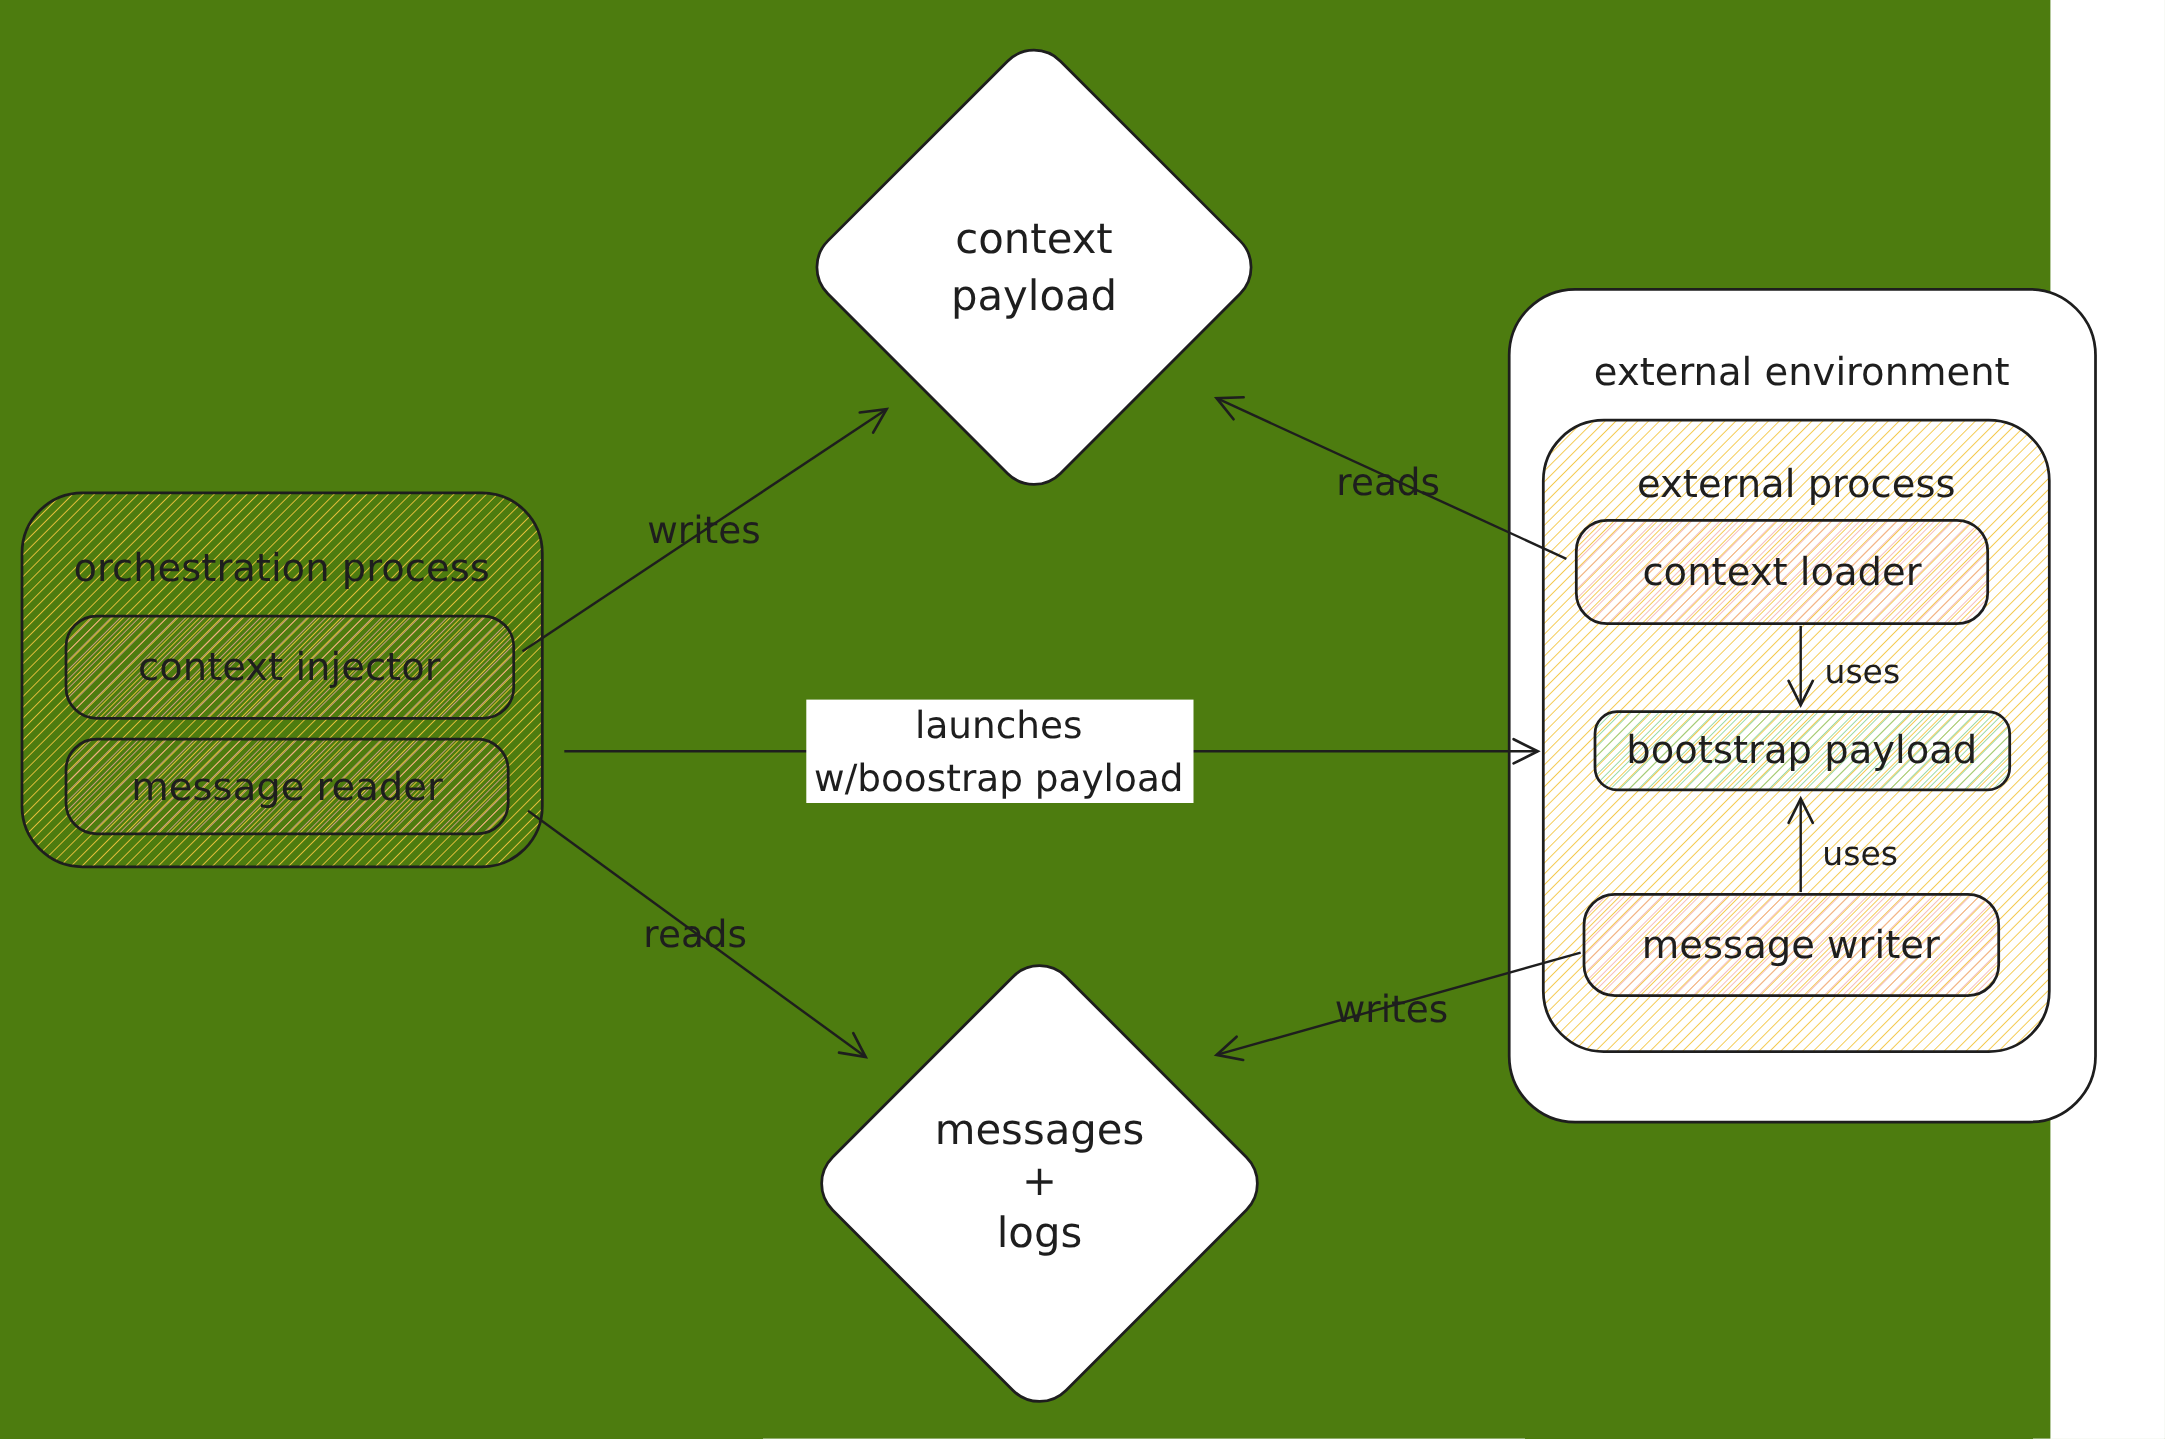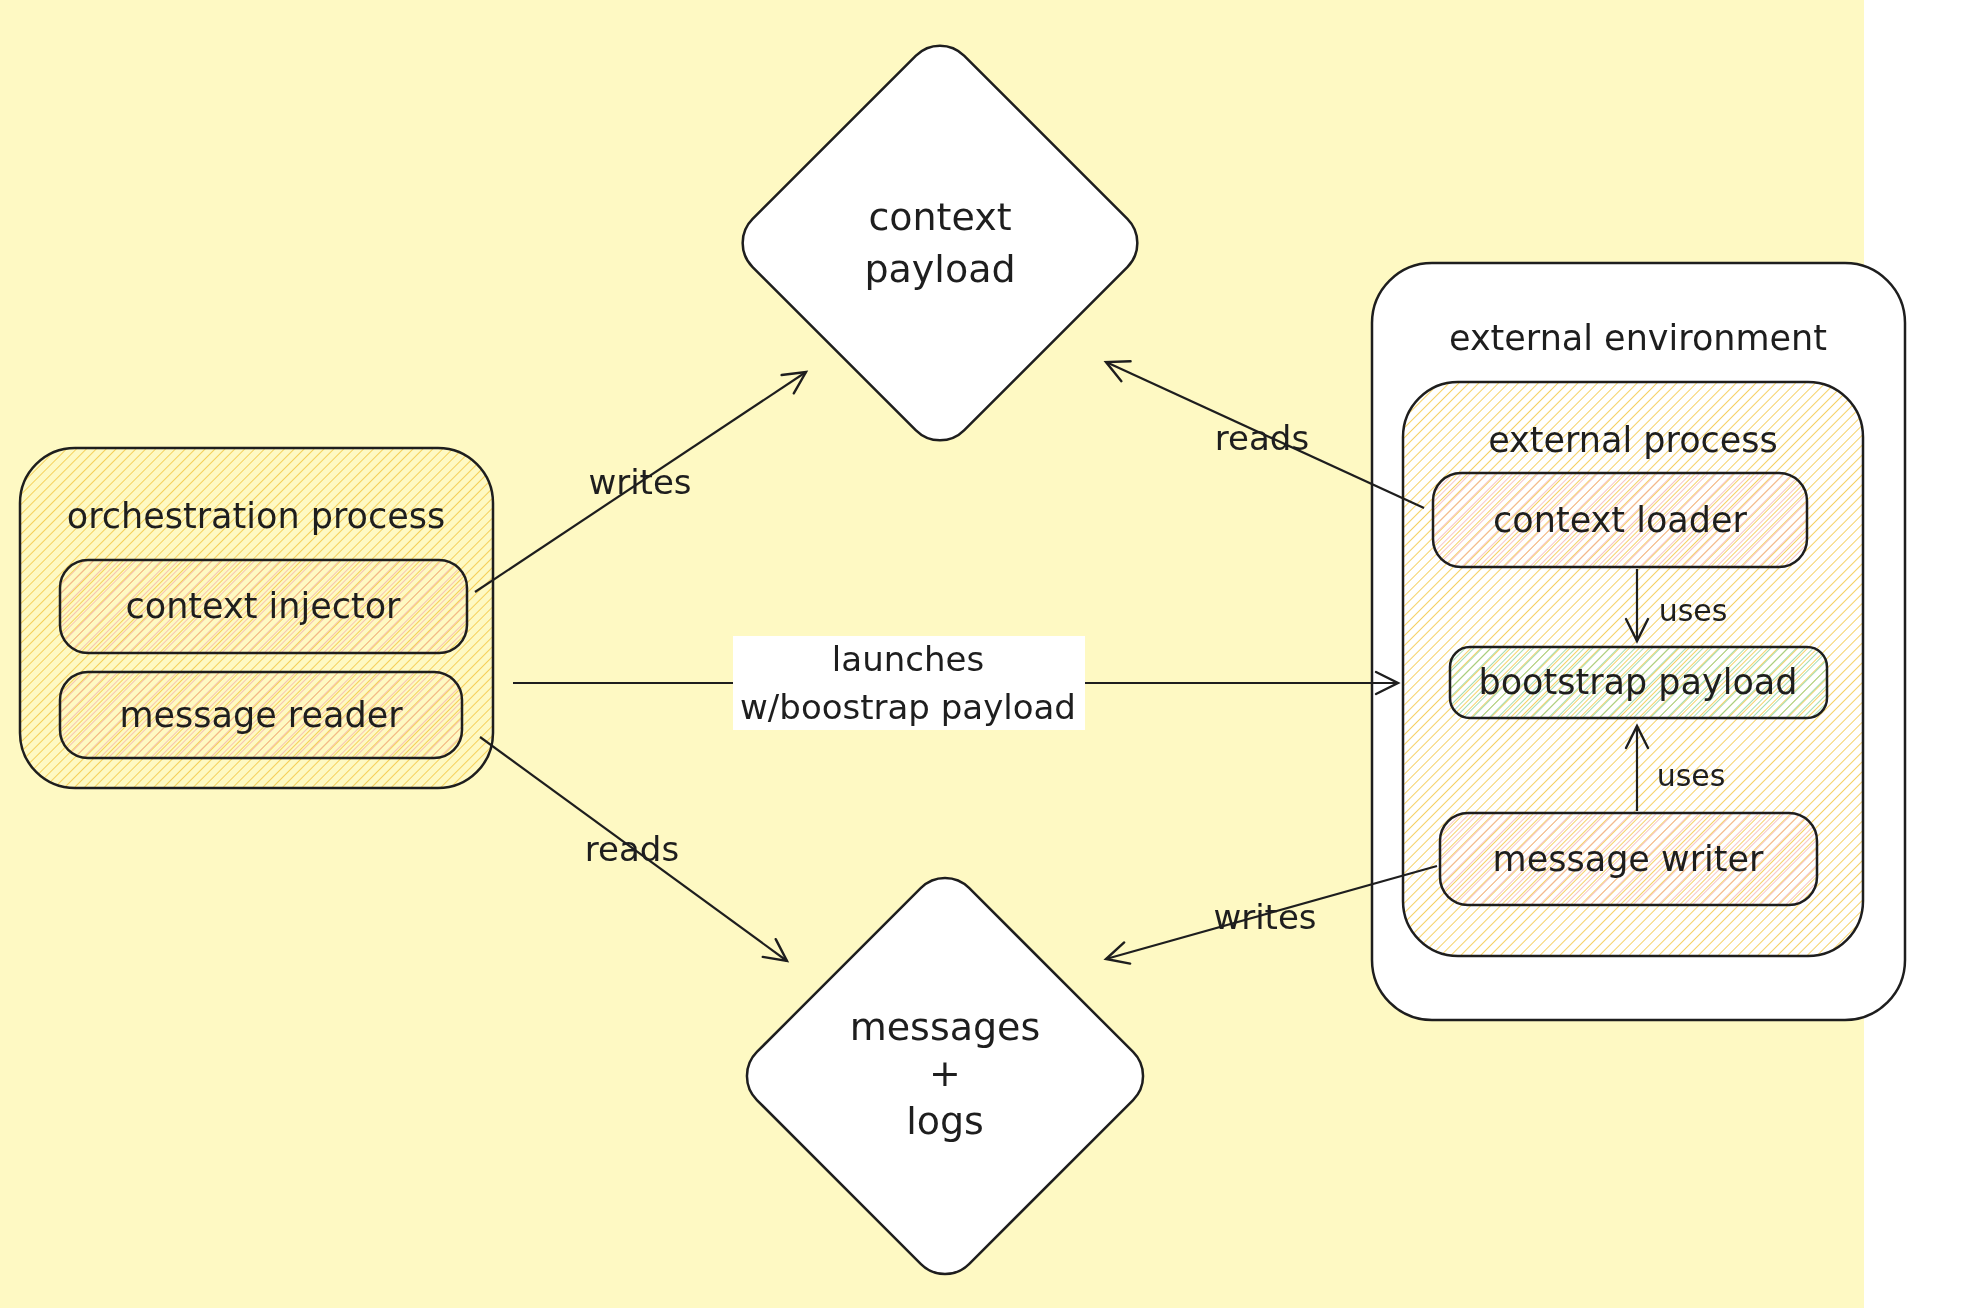--- a/index.html
+++ b/index.html
@@ -1,16 +1,16 @@
 <!DOCTYPE html>
 <html><head>
 <meta charset="utf-8">
 <style>
   html,body{margin:0;padding:0;background:#ffffff;}
-  .stage{width:1864px;height:1308px;position:relative;background:#fef9c3;}
+  .stage{width:1864px;height:1308px;position:relative;background:#4d7c0f;}
   svg{display:block;}
   text{
     font-family:"DejaVu Sans","Liberation Sans",sans-serif;
     fill:#1e1e1e;
   }
   .node-label{font-size:35px;}
   .title-label{font-size:35px;}
   .diamond-label{font-size:38px;}
   .edge-label{font-size:34px;}
   .uses-label{font-size:30px;}

